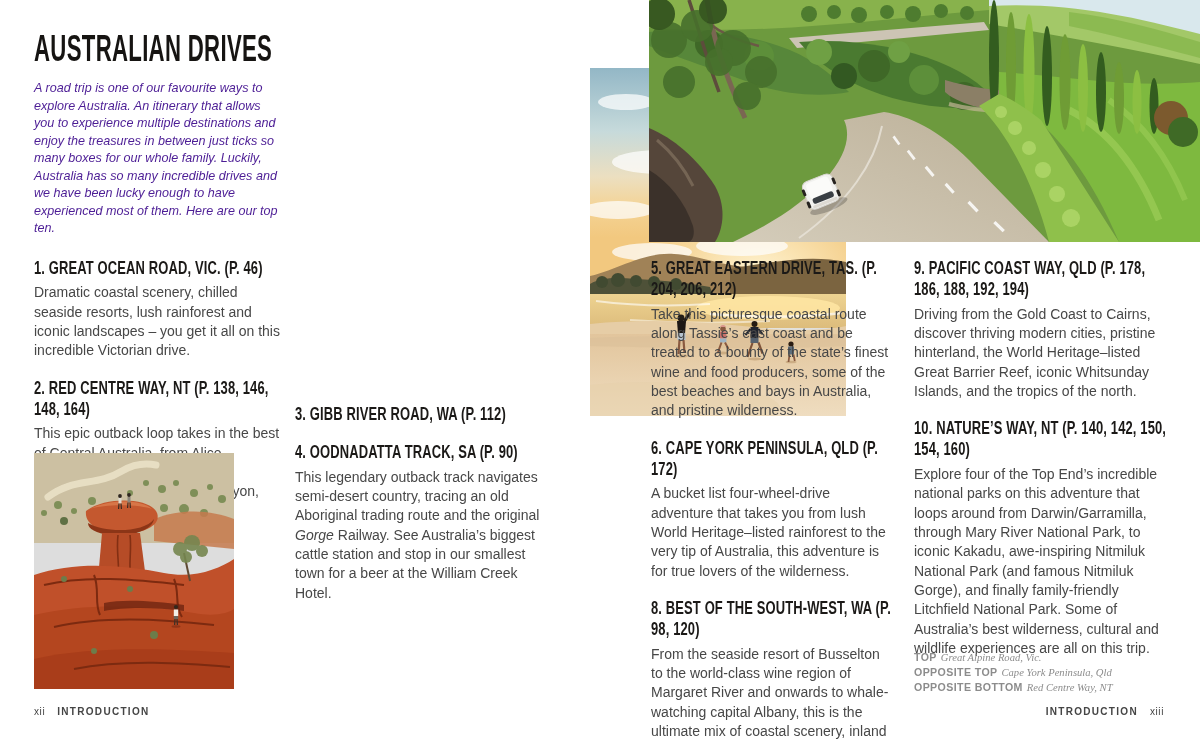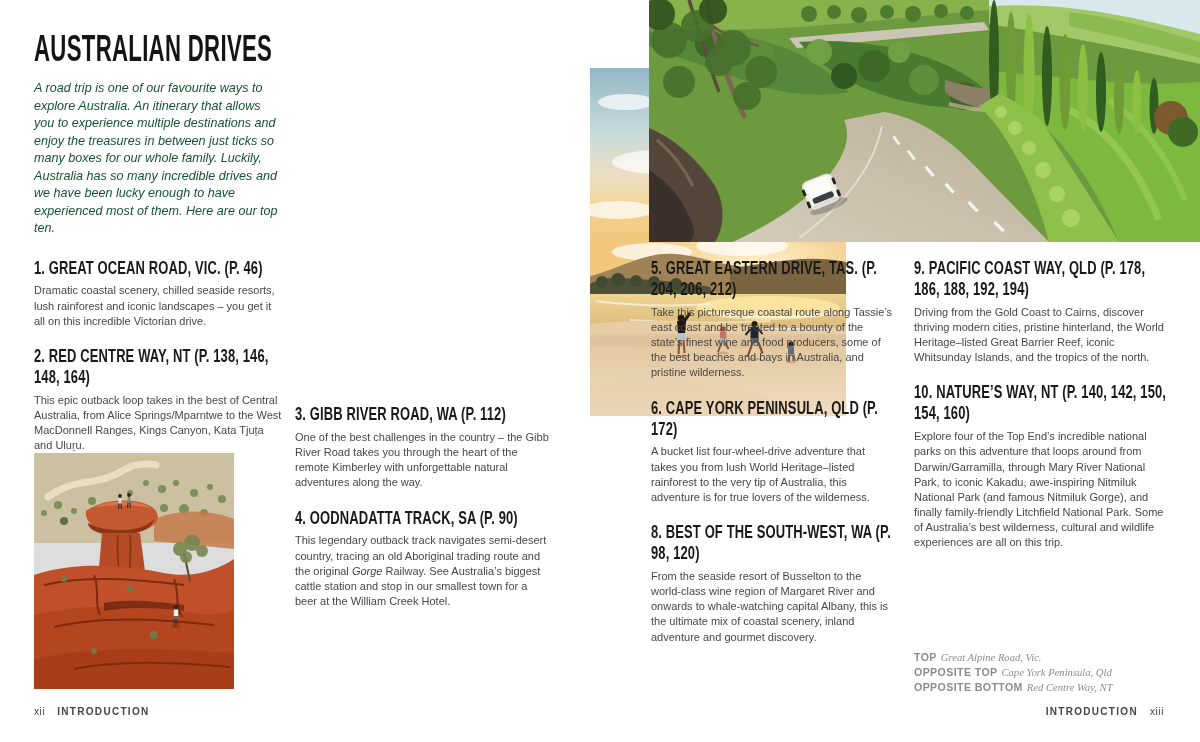--- a/index.html
+++ b/index.html
@@ -12,30 +12,30 @@
   #col2{left:295px;top:34px;width:256px;}
   #col3{left:651px;top:258px;width:243px;}
   #col4{left:914px;top:258px;width:252px;}
 
   .book-title{
     font-weight:700;color:#161412;font-size:37px;line-height:1;
     transform:scaleX(.60);transform-origin:0 0;width:166%;white-space:nowrap;
     margin:0 0 13px 0;letter-spacing:.5px;
   }
   .intro{
-    font-style:italic;font-size:12.6px;line-height:1.39;color:#14532d;
+    font-style:italic;font-size:12.6px;line-height:1.39;color:#4c1d95;
     margin:0 0 20px 0;
   }
   .drive{margin:0 0 17px 0;}
   .drive-h{
     font-weight:700;color:#1b1917;font-size:18.5px;line-height:1.13;
     transform:scaleX(.70);transform-origin:0 0;width:143%;
     margin:0 0 5px 0;letter-spacing:.2px;
   }
-  .drive-b{font-size:11px;line-height:1.38;margin:0;color:#474747;}
+  .drive-b{font-size:14px;line-height:1.38;margin:0;color:#474747;}
   .drive-b i{font-style:italic;}
 
   .photo{position:absolute;overflow:hidden;background:#ddd;}
   #photo-beach{left:295px;top:34px;width:256px;height:348px;position:relative;margin:0 0 22px 0;}
   #photo-rocks{left:34px;top:453px;width:200px;height:236px;}
   #photo-road{left:649px;top:0;width:551px;height:242px;}
   .photo svg{display:block;width:100%;height:100%;}
 
   .captions{position:absolute;left:914px;top:650px;width:262px;
     font-size:10.6px;line-height:1.42;color:#8c8c8c;}
@@ -215,21 +215,20 @@
         <ellipse cx="201" cy="294" rx="5.5" ry="1.3" fill="#a57c4e" opacity=".4"></ellipse>
         <circle cx="201" cy="276" r="2.6" fill="#2a1c12"></circle>
         <rect x="198" y="278.5" width="6" height="8" fill="#5e6f7d"></rect>
         <path d="M199.5,286.5 L198.5,294 M203.5,286.5 L204.8,293" stroke="#8a5a40" stroke-width="1.8"></path>
       </g>
     </svg>
   </div>
 
   <div class="drive" style="margin-top:4px;">
     <h2 class="drive-h">3. GIBB RIVER ROAD, WA (P. 112)</h2>
-    <p class="drive-b">One of the best challenges in the country – the Gibb River Road takes you through the heart of the remote Kimberley with unforgettable natural adventures along the way.</p>
   </div>
   <div class="drive">
     <h2 class="drive-h">4. OODNADATTA TRACK, SA (P. 90)</h2>
     <p class="drive-b"><span>This legendary outback track navigates semi-desert country, tracing an old Aboriginal trading route and the original </span><i>Gorge</i><span> Railway. See Australia’s biggest cattle station and stop in our smallest town for a beer at the William Creek Hotel.</span></p>
   </div>
 </div>
 
 <div class="photo" id="photo-road">
   <svg viewBox="0 0 551 242" preserveAspectRatio="none">
     <defs>

